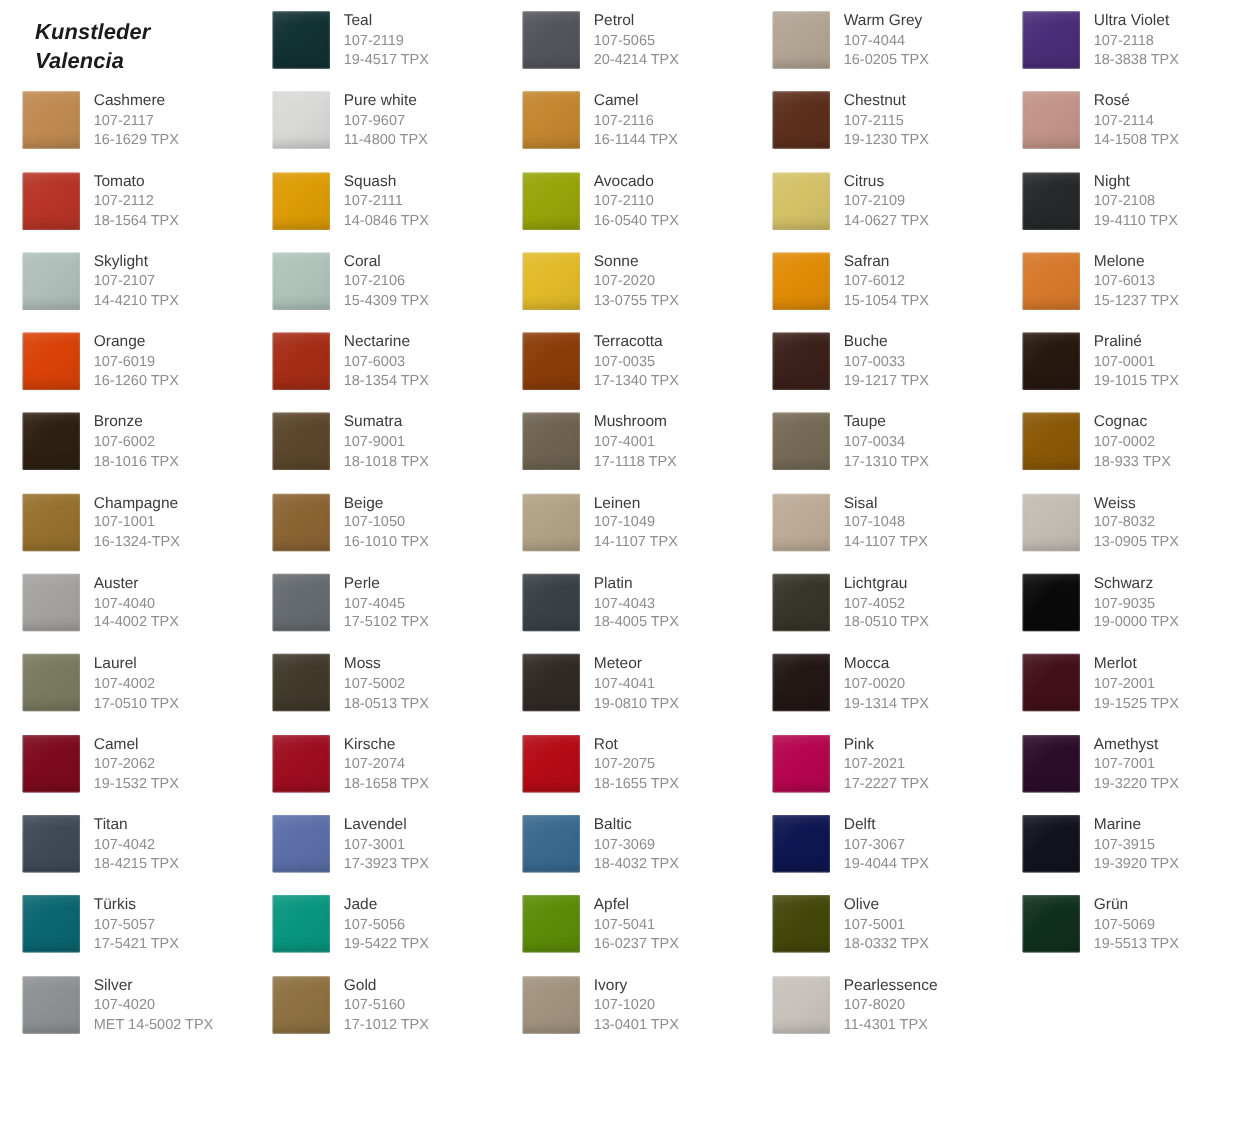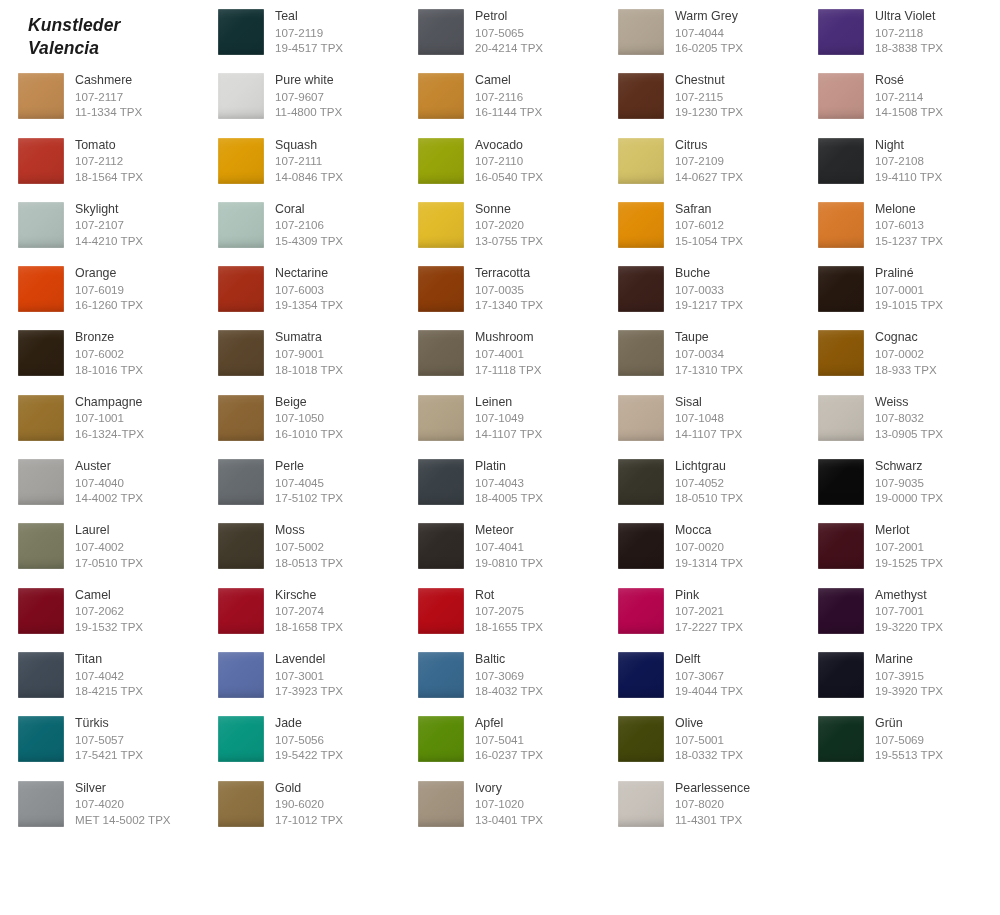--- a/index.html
+++ b/index.html
@@ -148,21 +148,21 @@
           <div class="c-name">Ultra Violet</div>
           <div class="c-code">107-2118</div>
           <div class="c-tpx">18-3838 TPX</div>
         </div>
       </div>
       <div class="cell">
         <div class="swatch" style="background: rgb(192, 138, 81);"></div>
         <div class="info">
           <div class="c-name">Cashmere</div>
           <div class="c-code">107-2117</div>
-          <div class="c-tpx">11-1334 TPX</div>
+          <div class="c-tpx">16-1629 TPX</div>
         </div>
       </div>
       <div class="cell">
         <div class="swatch" style="background: rgb(217, 218, 215);"></div>
         <div class="info">
           <div class="c-name">Pure white</div>
           <div class="c-code">107-9607</div>
           <div class="c-tpx">11-4800 TPX</div>
         </div>
       </div>
@@ -276,21 +276,21 @@
           <div class="c-name">Orange</div>
           <div class="c-code">107-6019</div>
           <div class="c-tpx">16-1260 TPX</div>
         </div>
       </div>
       <div class="cell">
         <div class="swatch" style="background: rgb(165, 45, 22);"></div>
         <div class="info">
           <div class="c-name">Nectarine</div>
           <div class="c-code">107-6003</div>
-          <div class="c-tpx">19-1354 TPX</div>
+          <div class="c-tpx">18-1354 TPX</div>
         </div>
       </div>
       <div class="cell">
         <div class="swatch" style="background: rgb(140, 60, 8);"></div>
         <div class="info">
           <div class="c-name">Terracotta</div>
           <div class="c-code">107-0035</div>
           <div class="c-tpx">17-1340 TPX</div>
         </div>
       </div>
@@ -595,21 +595,21 @@
         <div class="info">
           <div class="c-name">Silver</div>
           <div class="c-code">107-4020</div>
           <div class="c-tpx">MET 14-5002 TPX</div>
         </div>
       </div>
       <div class="cell">
         <div class="swatch" style="background: rgb(141, 113, 65);"></div>
         <div class="info">
           <div class="c-name">Gold</div>
-          <div class="c-code">190-6020</div>
+          <div class="c-code">107-5160</div>
           <div class="c-tpx">17-1012 TPX</div>
         </div>
       </div>
       <div class="cell">
         <div class="swatch" style="background: rgb(162, 147, 127);"></div>
         <div class="info">
           <div class="c-name">Ivory</div>
           <div class="c-code">107-1020</div>
           <div class="c-tpx">13-0401 TPX</div>
         </div>

